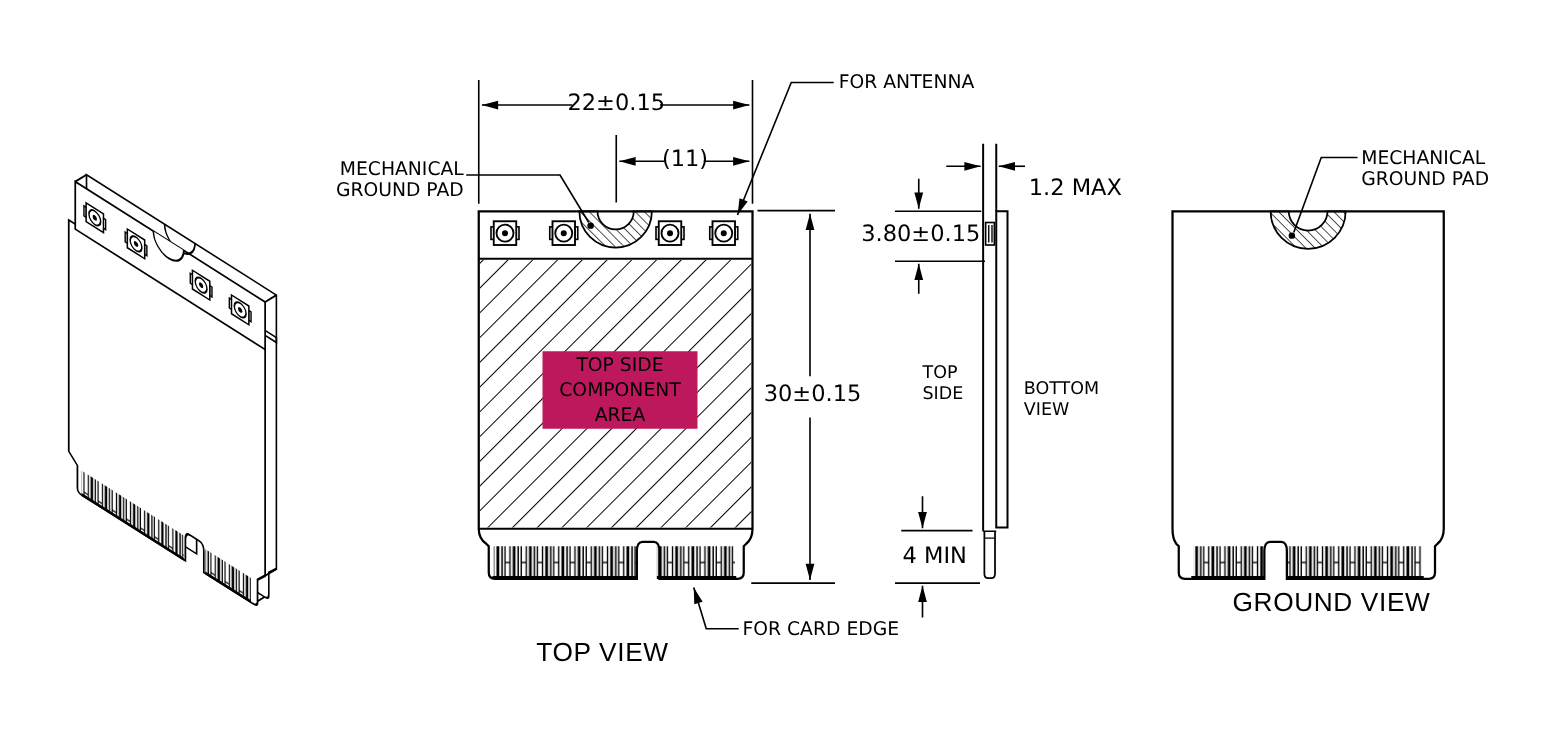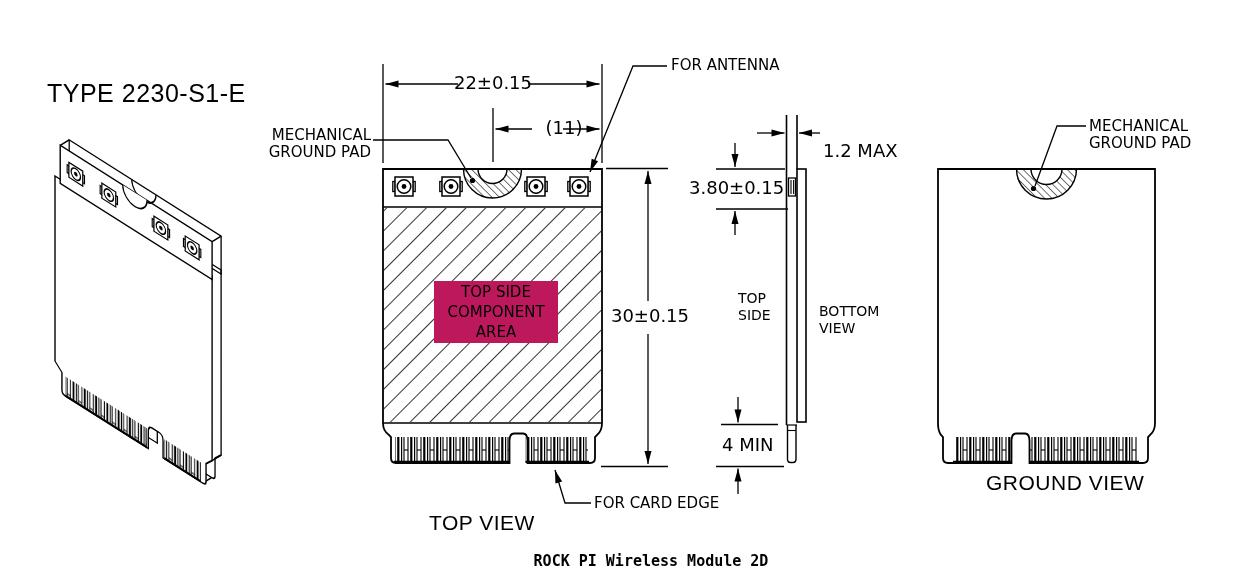--- a/index.html
+++ b/index.html
@@ -167,29 +167,28 @@
     <line x1="721" y1="424.5" x2="778" y2="424.5"></line>
     <line x1="716" y1="466.5" x2="784" y2="466.5"></line>
     <line x1="738" y1="397" x2="738" y2="422.5" marker-end="url(#arr)"></line>
     <line x1="738" y1="494" x2="738" y2="468.5" marker-end="url(#arr)"></line>
 
     <polyline points="1086,126 1057,126 1035,186"></polyline>
     <circle cx="1033.5" cy="188.5" r="2.6" fill="#000" stroke="none"></circle>
   </g>
 </svg>
 
-  <div class="lbl type-label" style="left:47px;top:85px;">TYPE 2230-S1-E</div>
 
   <div class="lbl wrap right" style="left:248px;top:127px;width:123px;">MECHANICAL GROUND PAD</div>
 
   <div class="lbl" style="left:671px;top:57px;">FOR ANTENNA</div>
 
   <div class="lbl dim center" style="left:443px;top:75px;width:100px;">22±0.15</div>
 
-  <div class="lbl dim center" style="left:534px;top:120px;width:60px;">(11)</div>
+  <div class="lbl dim center" style="left:518px;top:120px;width:60px;">(11)</div>
 
   <div class="lbl dim center" style="left:610px;top:308px;width:80px;">30±0.15</div>
 
   <div class="lbl wrap comp-area" style="left:434px;top:281px;width:118px;">TOP SIDE COMPONENT AREA</div>
 
   <div class="lbl view-label" style="left:422px;top:477px;width:120px;margin-top:38px;">TOP VIEW</div>
 
   <div class="lbl" style="left:594px;top:495px;">FOR CARD EDGE</div>
 
   <div class="lbl dim right" style="left:689px;top:180px;width:90px;">3.80±0.15</div>
@@ -199,14 +198,13 @@
   <div class="lbl wrap side-lbl" style="left:738px;top:290px;width:45px;">TOP SIDE</div>
 
   <div class="lbl wrap side-lbl" style="left:819px;top:303px;width:64px;">BOTTOM VIEW</div>
 
   <div class="lbl dim" style="left:722px;top:437px;">4 MIN</div>
 
   <div class="lbl wrap" style="left:1089px;top:118px;width:118px;">MECHANICAL GROUND PAD</div>
 
   <div class="lbl view-label" style="left:986px;top:475px;width:150px;">GROUND VIEW</div>
 
-  <div class="lbl caption" style="left:451px;top:553px;width:400px;">ROCK PI Wireless Module 2D</div>
 </div>
 
 </body></html>

